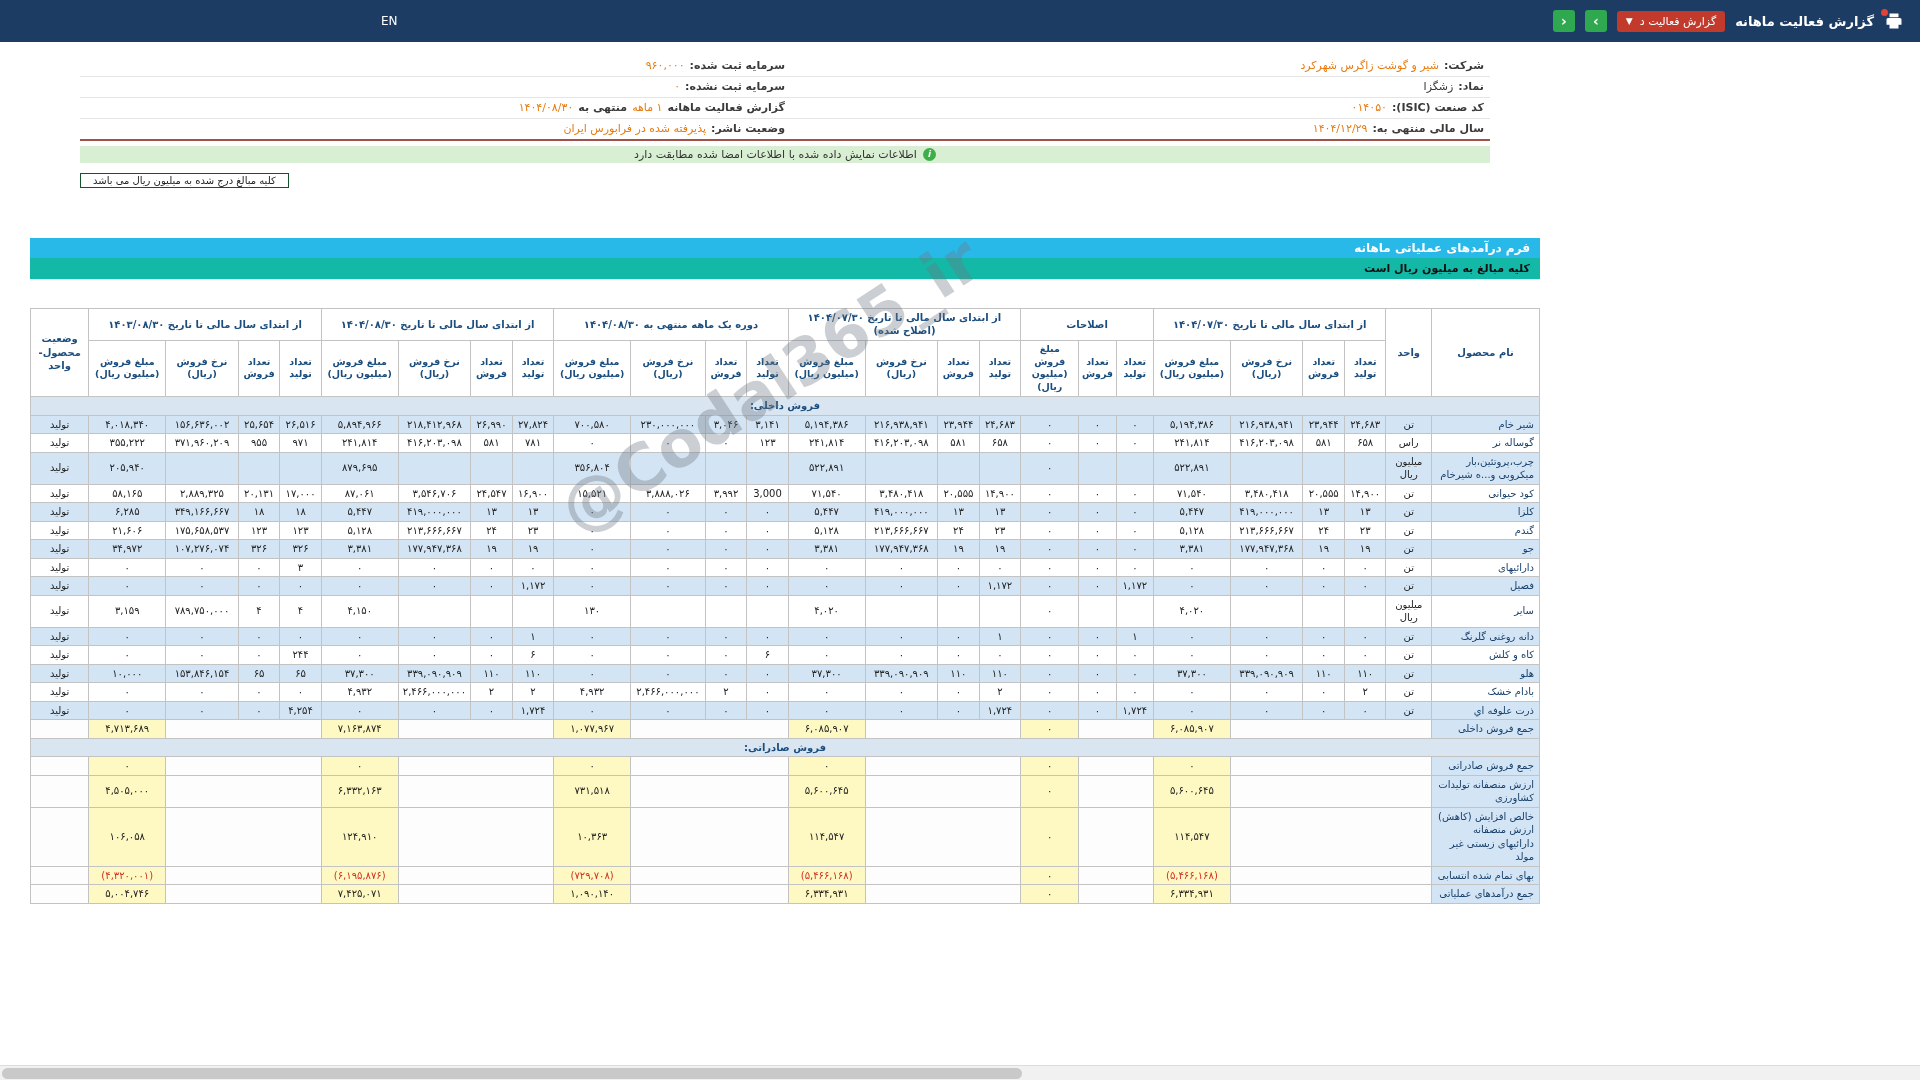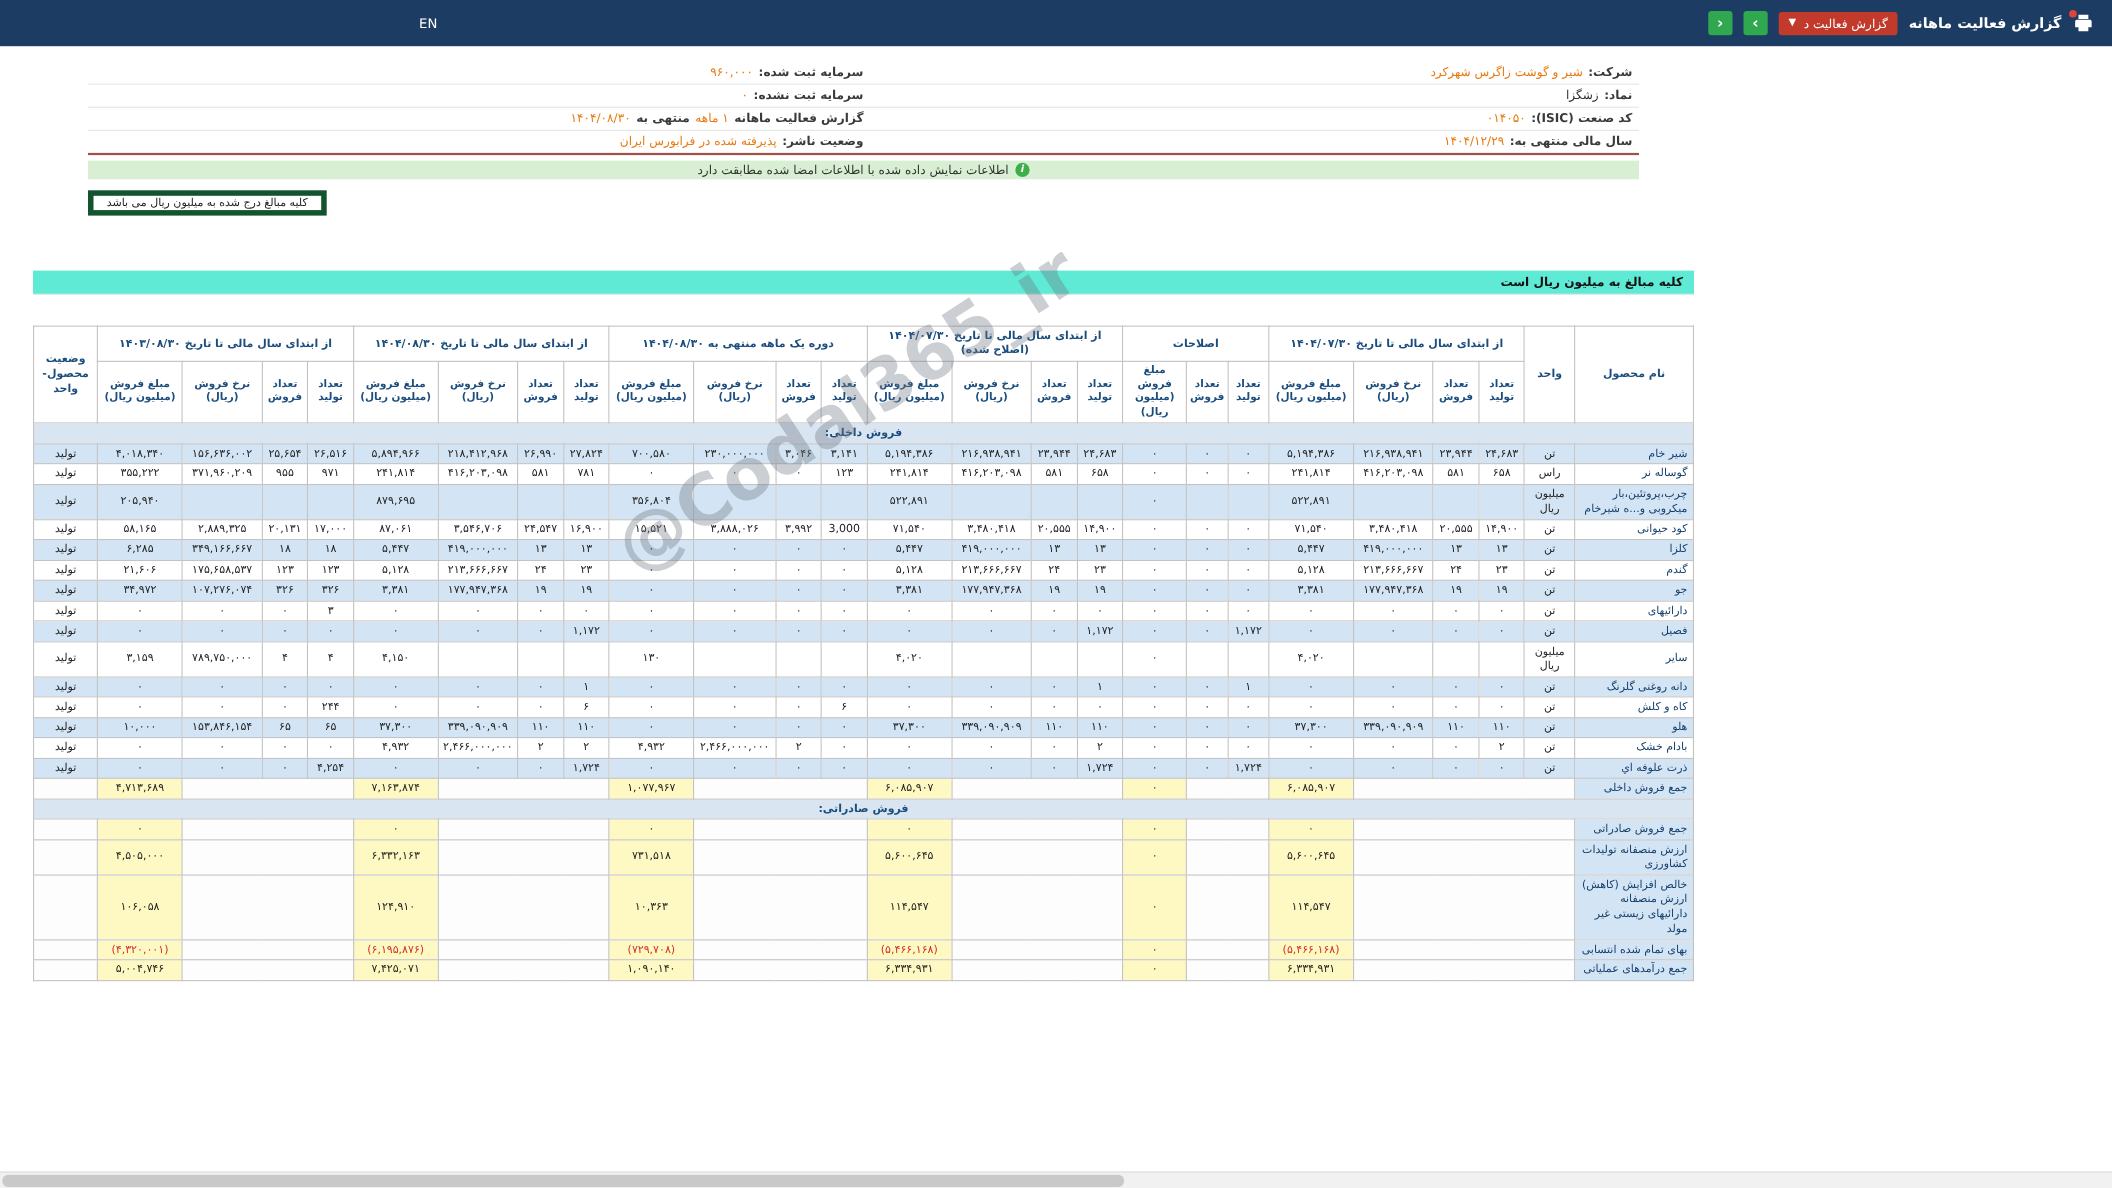--- a/index.html
+++ b/index.html
@@ -29,26 +29,26 @@
   .lbl { font-weight:bold; color:#3a3a3a; white-space:nowrap; }
   .val { color:#333; }
   .val.orange { color:#e87a10; }
 
   
   .success-banner { margin:5px 430px 0 80px; display:flex; justify-content:center; align-items:center; gap:6px; background:#d9efd3; padding:2px 0; font-size:11px; color:#333; }
   .info-icon { width:13px; height:13px; border-radius:50%; background:#3fae49; color:#fff; font-size:9px; font-weight:bold; font-style:italic; display:inline-flex; align-items:center; justify-content:center; flex:0 0 13px; }
 
   
   .note-row { margin:10px 430px 0 80px; display:flex; justify-content:flex-end; }
-  .note-box { border:5px solid #14532d; font-size:10px; padding:1px 12px; color:#222; background:#fff; }
+  .note-box { border:1px solid #14532d; font-size:10px; padding:1px 12px; color:#222; background:#fff; }
 
   
   .report { margin:50px 380px 0 30px; margin-right:380px; margin-left:30px; }
   .report-title-bar { background:#29b9e9; color:#fff; font-weight:bold; font-size:12px; padding:3px 10px; }
-  .report-subtitle-bar { background:#5eead4; color:#111; font-weight:bold; font-size:11px; padding:4px 10px; border-bottom:1px solid #ececec; }
+  .report-subtitle-bar { background:#14b8a6; color:#111; font-weight:bold; font-size:11px; padding:4px 10px; border-bottom:1px solid #ececec; }
   .table-wrap { margin-top:28px; position:relative; }
 
   table.rev-table { width:100%; border-collapse:collapse; table-layout:fixed; font-size:10px; direction:rtl; background:#fff; }
   .rev-table th, .rev-table td { border:1px solid #c3c3c3; padding:2px 2px; text-align:center; vertical-align:middle; overflow:hidden; line-height:1.35; }
   .rev-table thead th { color:#1b4e7e; font-weight:bold; background:#fff; font-size:10px; }
   .rev-table thead th.grp { padding:2px 1px; }
   .rev-table thead th.sub { font-size:9.5px; }
   .c-name { text-align:right !important; color:#17406b; padding-right:5px !important; }
   .c-num, .c-unit, .c-status { color:#222; }
   .r-product.odd { background:#d3e5f5; }
@@ -143,20 +143,21 @@
   <div class="success-banner">
     <span class="info-icon">i</span>
     <span>اطلاعات نمایش داده شده با اطلاعات امضا شده مطابقت دارد</span>
   </div>
 
   <div class="note-row">
     <div class="note-box">کلیه مبالغ درج شده به میلیون ریال می باشد</div>
   </div>
 
   <section class="report">
+    <div class="report-title-bar">فرم درآمدهای عملیاتی ماهانه</div>
     <div class="report-subtitle-bar">کلیه مبالغ به میلیون ریال است</div>
     <div class="table-wrap">
       <table class="rev-table">
           <colgroup>
             <col style="width:104px">
             <col style="width:44px">
             <col style="width:40px">
             <col style="width:40px">
             <col style="width:70px">
             <col style="width:74px">

